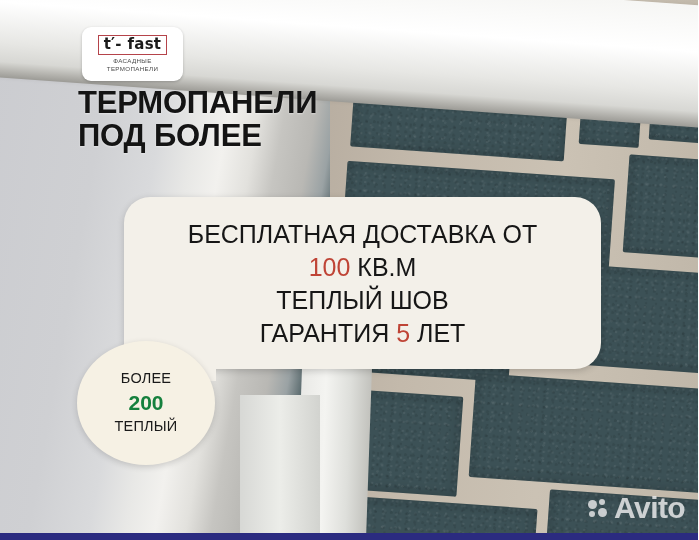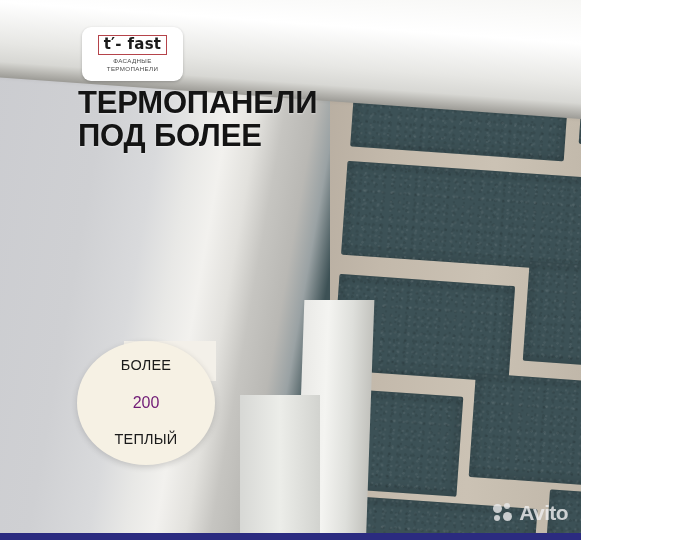--- a/index.html
+++ b/index.html
@@ -2,21 +2,21 @@
 <html><head>
 <meta charset="utf-8">
 <style>
   html, body {
     margin: 0;
     padding: 0;
     background: #ffffff;
   }
   #ad {
     position: relative;
-    width: 581px;
+    width: 698px;
     height: 540px;
     overflow: hidden;
     font-family: "Liberation Sans", sans-serif;
     background: #c9cacd;
   }
 
   
   .bg-base {
     position: absolute;
     inset: 0;
@@ -182,42 +182,42 @@
     top: 341px;
     width: 138px;
     height: 124px;
     background: #f6f1e4;
     border-radius: 50%;
     box-shadow: 0 2px 6px rgba(0,0,0,0.16);
     display: flex;
     flex-direction: column;
     align-items: center;
     justify-content: center;
-    gap: 16px;
+    gap: 0px;
     z-index: 3;
   }
   .circle-patch {
     position: absolute;
     left: 124px;
     top: 341px;
     width: 92px;
     height: 40px;
     background: #f3f0e9;
     z-index: 2;
   }
   .badge-line {
     font-size: 14.5px;
     color: #1a1a1a;
     line-height: 1.36;
     letter-spacing: 0.2px;
   }
   .badge-num {
-    font-size: 16px;
-    font-weight: normal;
-    color: #701a75;
+    font-size: 21px;
+    font-weight: bold;
+    color: #15803d;
     line-height: 1.36;
   }
 
   
   .avito {
     position: absolute;
     right: 13px;
     bottom: 17px;
     display: flex;
     align-items: center;
@@ -234,21 +234,21 @@
     position: absolute;
     border-radius: 50%;
     background: #e9e9ea;
     display: block;
   }
   .d1 { width: 9px;  height: 9px;  left: 0px;  top: 1px; }
   .d2 { width: 6px;  height: 6px;  left: 11px; top: 0px; }
   .d3 { width: 6px;  height: 6px;  left: 1px;  top: 12px; }
   .d4 { width: 9px;  height: 9px;  left: 10px; top: 9px; }
   .avito-word {
-    font-size: 21px;
+    font-size: 30px;
     font-weight: bold;
     color: #eeeeef;
     letter-spacing: -0.6px;
     line-height: 1;
   }
 
   
   .bottom-strip {
     position: absolute;
     left: 0;
@@ -293,20 +293,26 @@
       <span>ФАСАДНЫЕ</span><br>
       <span>ТЕРМОПАНЕЛИ</span>
     </div>
   </div>
 
   <div class="headline">
     <div>ТЕРМОПАНЕЛИ</div>
     <div>ПОД БОЛЕЕ</div>
   </div>
 
+  <div class="info-card">
+    <div class="info-line">БЕСПЛАТНАЯ ДОСТАВКА ОТ</div>
+    <div class="info-line"><span class="accent">100</span><span> КВ.М</span></div>
+    <div class="info-line">ТЕПЛЫЙ ШОВ</div>
+    <div class="info-line"><span>ГАРАНТИЯ </span><span class="accent">5</span><span> ЛЕТ</span></div>
+  </div>
 
   <div class="circle-patch"></div>
 
   <div class="circle-badge">
     <div class="badge-line">БОЛЕЕ</div>
     <div class="badge-num">200</div>
     <div class="badge-line">ТЕПЛЫЙ</div>
   </div>
 
   <div class="avito">

